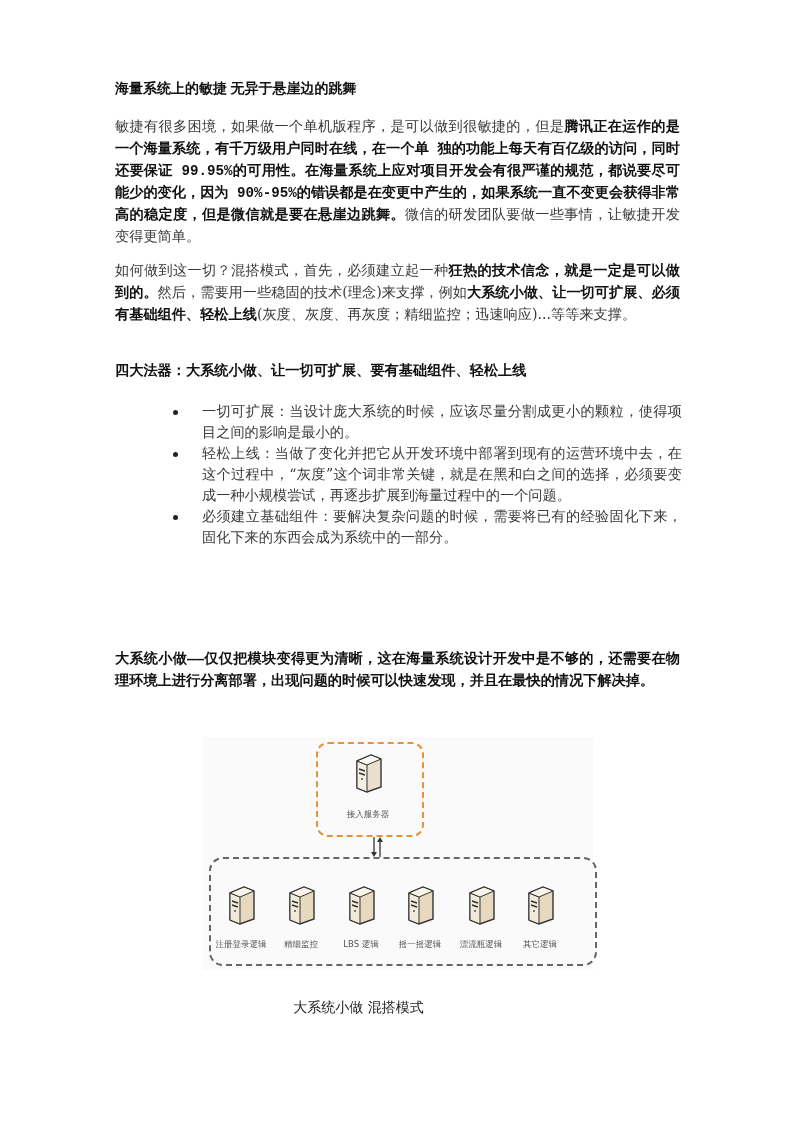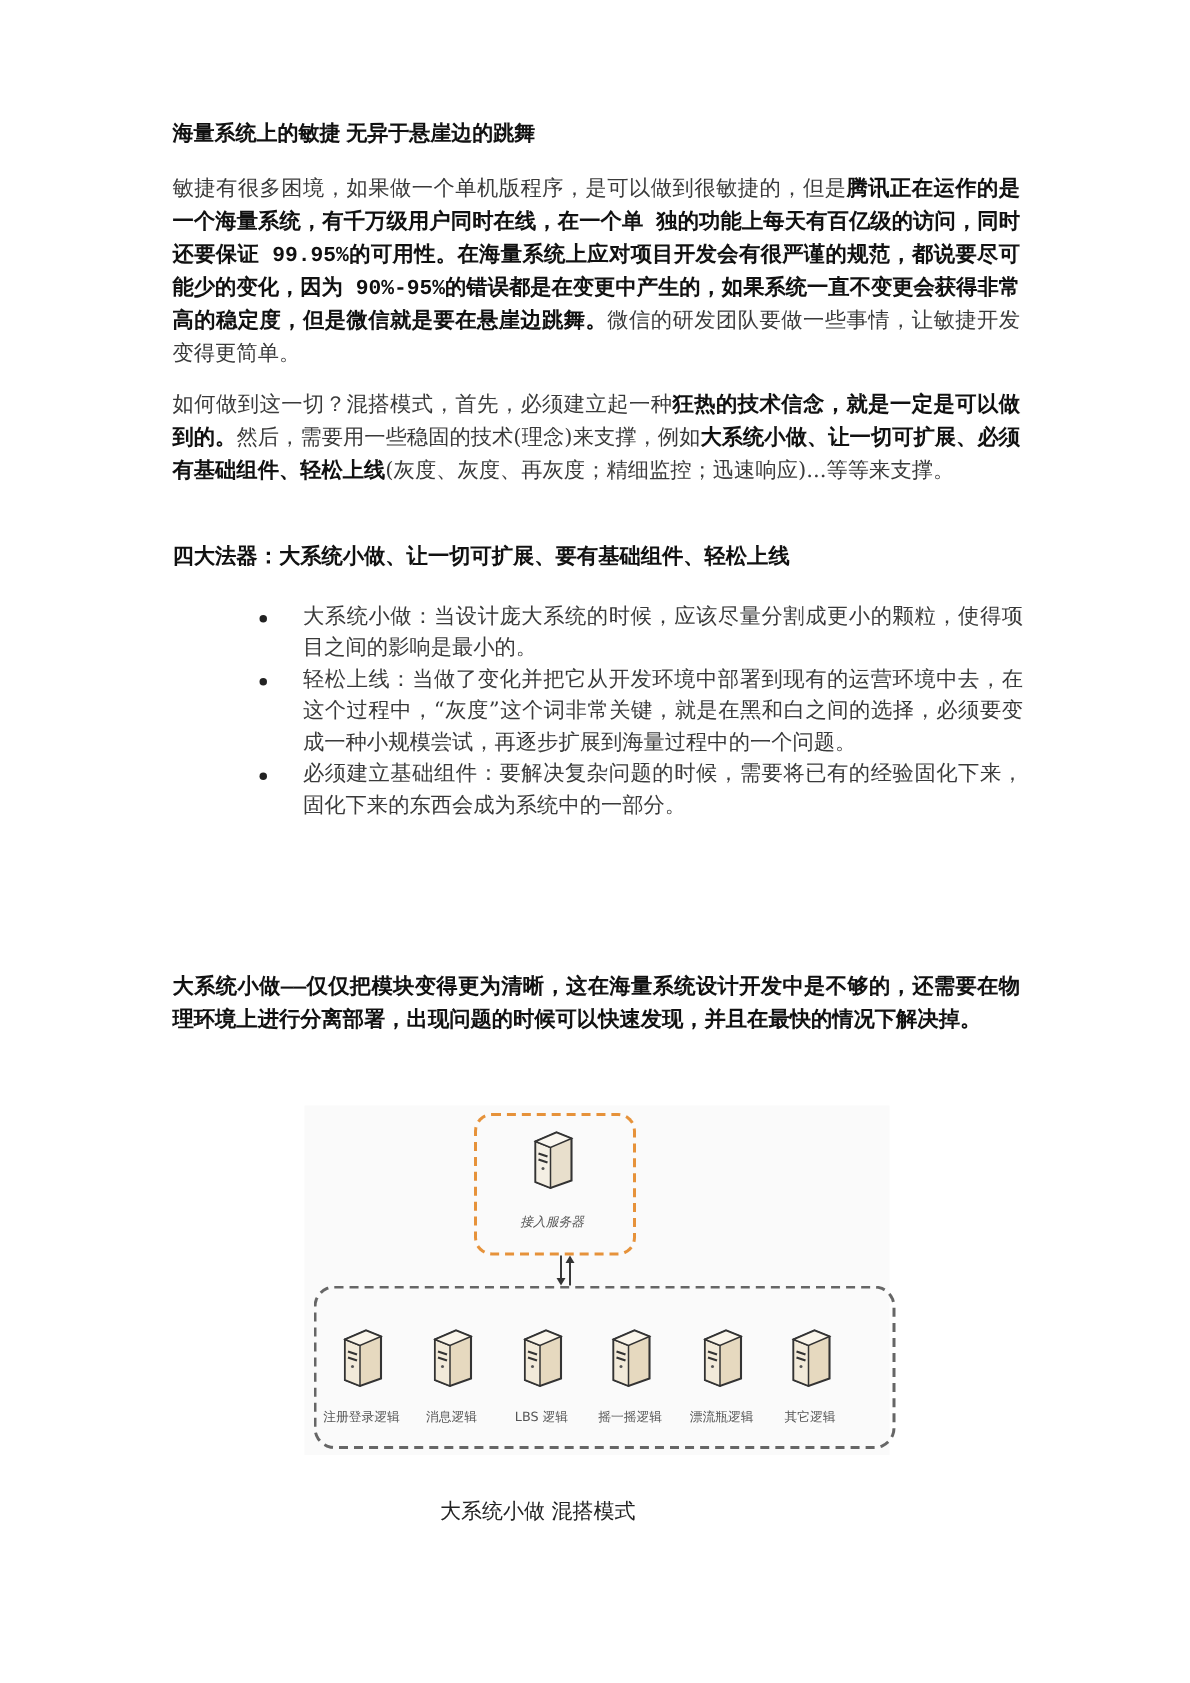--- a/index.html
+++ b/index.html
@@ -1,20 +1,20 @@
 <!DOCTYPE html>
 <html><head>
   <meta charset="utf-8">
   <style>
     html, body { margin: 0; padding: 0; background: #ffffff; }
     body { width: 793px; height: 1122px; position: relative; overflow: hidden;
       font-family: "DejaVu Serif", "Liberation Serif", serif; color: #222; }
     .page { position: absolute; left: 115px; top: 0; width: 565px; }
     .title { position: absolute; top: 80px; left: 0; font-size: 14px; font-weight: bold;
-      font-family: Liberation Sans, sans-serif; color: #111; letter-spacing: 0; text-align: center; }
+      font-family: Liberation Serif, serif; color: #111; letter-spacing: 0; text-align: center; }
     .para { position: absolute; left: 0; width: 565px; font-size: 14.2px; line-height: 21px; color: #3a3a3a; text-align: justify; }
     .para b { color: #111; font-family: Liberation Mono, monospace; font-weight: bold; }
     .p1 { top: 116px; }
     .p2 { top: 260px; }
     .h2 { position: absolute; top: 361px; left: 0; font-size: 14.2px; font-weight: bold; font-family: "DejaVu Sans", sans-serif; color: #111; }
     .list { position: absolute; top: 401px; left: 55px; width: 512px; margin: 0; padding: 0; list-style: none; }
     .list li { position: relative; padding-left: 32px; font-size: 14.2px; line-height: 21px; color: #3a3a3a; text-align: justify; }
     .list li .dot { position: absolute; left: 3px; top: 9px; width: 5px; height: 5px; border-radius: 50%; background: #222; }
     .p3 { top: 648px; }
     .figure { position: absolute; left: 203px; top: 737px; width: 390px; height: 233px; background: #fafafa; }
@@ -36,41 +36,41 @@
     <span>敏捷有很多困境，如果做一个单机版程序，是可以做到很敏捷的，但是</span><b>腾讯正在运作的是一个海量系统，有千万级用户同时在线，在一个单 独的功能上每天有百亿级的访问，同时还要保证 99.95%的可用性。在海量系统上应对项目开发会有很严谨的规范，都说要尽可能少的变化，因为 90%-95%的错误都是在变更中产生的，如果系统一直不变更会获得非常高的稳定度，但是微信就是要在悬崖边跳舞。</b><span>微信的研发团队要做一些事情，让敏捷开发变得更简单。</span>
   </div>
 
   <div class="para p2">
     <span>如何做到这一切？混搭模式，首先，必须建立起一种</span><b>狂热的技术信念，就是一定是可以做到的。</b><span>然后，需要用一些稳固的技术(理念)来支撑，例如</span><b>大系统小做、让一切可扩展、必须有基础组件、轻松上线</b><span>(灰度、灰度、再灰度；精细监控；迅速响应)...等等来支撑。</span>
   </div>
 
   <div class="h2">四大法器：大系统小做、让一切可扩展、要有基础组件、轻松上线</div>
 
   <ul class="list">
-    <li><span class="dot"></span><span>大系统小做：当设计庞大系统的时候，应该尽量分割成更小的颗粒，使得项目之间的影响是最小的。</span></li>
+    <li><span class="dot"></span><span>一切可扩展：当设计庞大系统的时候，应该尽量分割成更小的颗粒，使得项目之间的影响是最小的。</span></li>
     <li><span class="dot"></span><span>轻松上线：当做了变化并把它从开发环境中部署到现有的运营环境中去，在这个过程中，“灰度”这个词非常关键，就是在黑和白之间的选择，必须要变成一种小规模尝试，再逐步扩展到海量过程中的一个问题。</span></li>
     <li><span class="dot"></span><span>必须建立基础组件：要解决复杂问题的时候，需要将已有的经验固化下来，固化下来的东西会成为系统中的一部分。</span></li>
   </ul>
 
   <div class="para p3"><b>大系统小做——仅仅把模块变得更为清晰，这在海量系统设计开发中是不够的，还需要在物理环境上进行分离部署，出现问题的时候可以快速发现，并且在最快的情况下解决掉。</b></div>
 </div>
 
 <div class="figure">
   <div class="fig-top"></div>
   <div class="server" style="left:150px; top:16px;">
     <svg viewBox="0 0 30 40">
         <polygon points="4,8 18,2 28,6 28,34 14,39 4,35" fill="#e8dfcc" stroke="#333" stroke-width="1.4"></polygon>
         <polygon points="4,8 14,12 14,39 4,35" fill="#f4efe4" stroke="#333" stroke-width="1"></polygon>
         <polygon points="4,8 18,2 28,6 14,12" fill="#faf7f0" stroke="#333" stroke-width="1"></polygon>
         <line x1="6" y1="16" x2="12" y2="18" stroke="#333" stroke-width="1.5"></line>
         <line x1="6" y1="20" x2="12" y2="22" stroke="#333" stroke-width="1.5"></line>
         <circle cx="9" cy="26" r="1" fill="#555"></circle>
       </svg>
   </div>
-  <div class="srv-label" style="left:130px; top:72px;font-style:italic;">接入服务器</div>
+  <div class="srv-label" style="left:130px; top:72px;">接入服务器</div>
   <svg class="arrows" viewBox="0 0 14 24">
       <line x1="4" y1="2" x2="4" y2="20" stroke="#333" stroke-width="1.3"></line>
       <polygon points="1,17 7,17 4,22" fill="#333"></polygon>
       <line x1="10" y1="4" x2="10" y2="22" stroke="#333" stroke-width="1.3"></line>
       <polygon points="7,7 13,7 10,2" fill="#333"></polygon>
     </svg>
   <div class="fig-bottom"></div>
 
   <div class="server" style="left:23px; top:148px;"><svg viewBox="0 0 30 40">
         <polygon points="4,8 18,2 28,6 28,34 14,39 4,35" fill="#e6d9bf" stroke="#333" stroke-width="1.4"></polygon>
@@ -83,21 +83,21 @@
   <div class="srv-label" style="left:3px; top:202px;">注册登录逻辑</div>
 
   <div class="server" style="left:83px; top:148px;"><svg viewBox="0 0 30 40">
         <polygon points="4,8 18,2 28,6 28,34 14,39 4,35" fill="#e6d9bf" stroke="#333" stroke-width="1.4"></polygon>
         <polygon points="4,8 14,12 14,39 4,35" fill="#f2ead9" stroke="#333" stroke-width="1"></polygon>
         <polygon points="4,8 18,2 28,6 14,12" fill="#faf5ea" stroke="#333" stroke-width="1"></polygon>
         <line x1="6" y1="16" x2="12" y2="18" stroke="#333" stroke-width="1.5"></line>
         <line x1="6" y1="20" x2="12" y2="22" stroke="#333" stroke-width="1.5"></line>
         <circle cx="9" cy="26" r="1" fill="#555"></circle>
       </svg></div>
-  <div class="srv-label" style="left:63px; top:202px;">消息逻辑</div>
+  <div class="srv-label" style="left:63px; top:202px;">精细监控</div>
 
   <div class="server" style="left:143px; top:148px;"><svg viewBox="0 0 30 40">
         <polygon points="4,8 18,2 28,6 28,34 14,39 4,35" fill="#e6d9bf" stroke="#333" stroke-width="1.4"></polygon>
         <polygon points="4,8 14,12 14,39 4,35" fill="#f2ead9" stroke="#333" stroke-width="1"></polygon>
         <polygon points="4,8 18,2 28,6 14,12" fill="#faf5ea" stroke="#333" stroke-width="1"></polygon>
         <line x1="6" y1="16" x2="12" y2="18" stroke="#333" stroke-width="1.5"></line>
         <line x1="6" y1="20" x2="12" y2="22" stroke="#333" stroke-width="1.5"></line>
         <circle cx="9" cy="26" r="1" fill="#555"></circle>
       </svg></div>
   <div class="srv-label" style="left:123px; top:202px;">LBS 逻辑</div>

